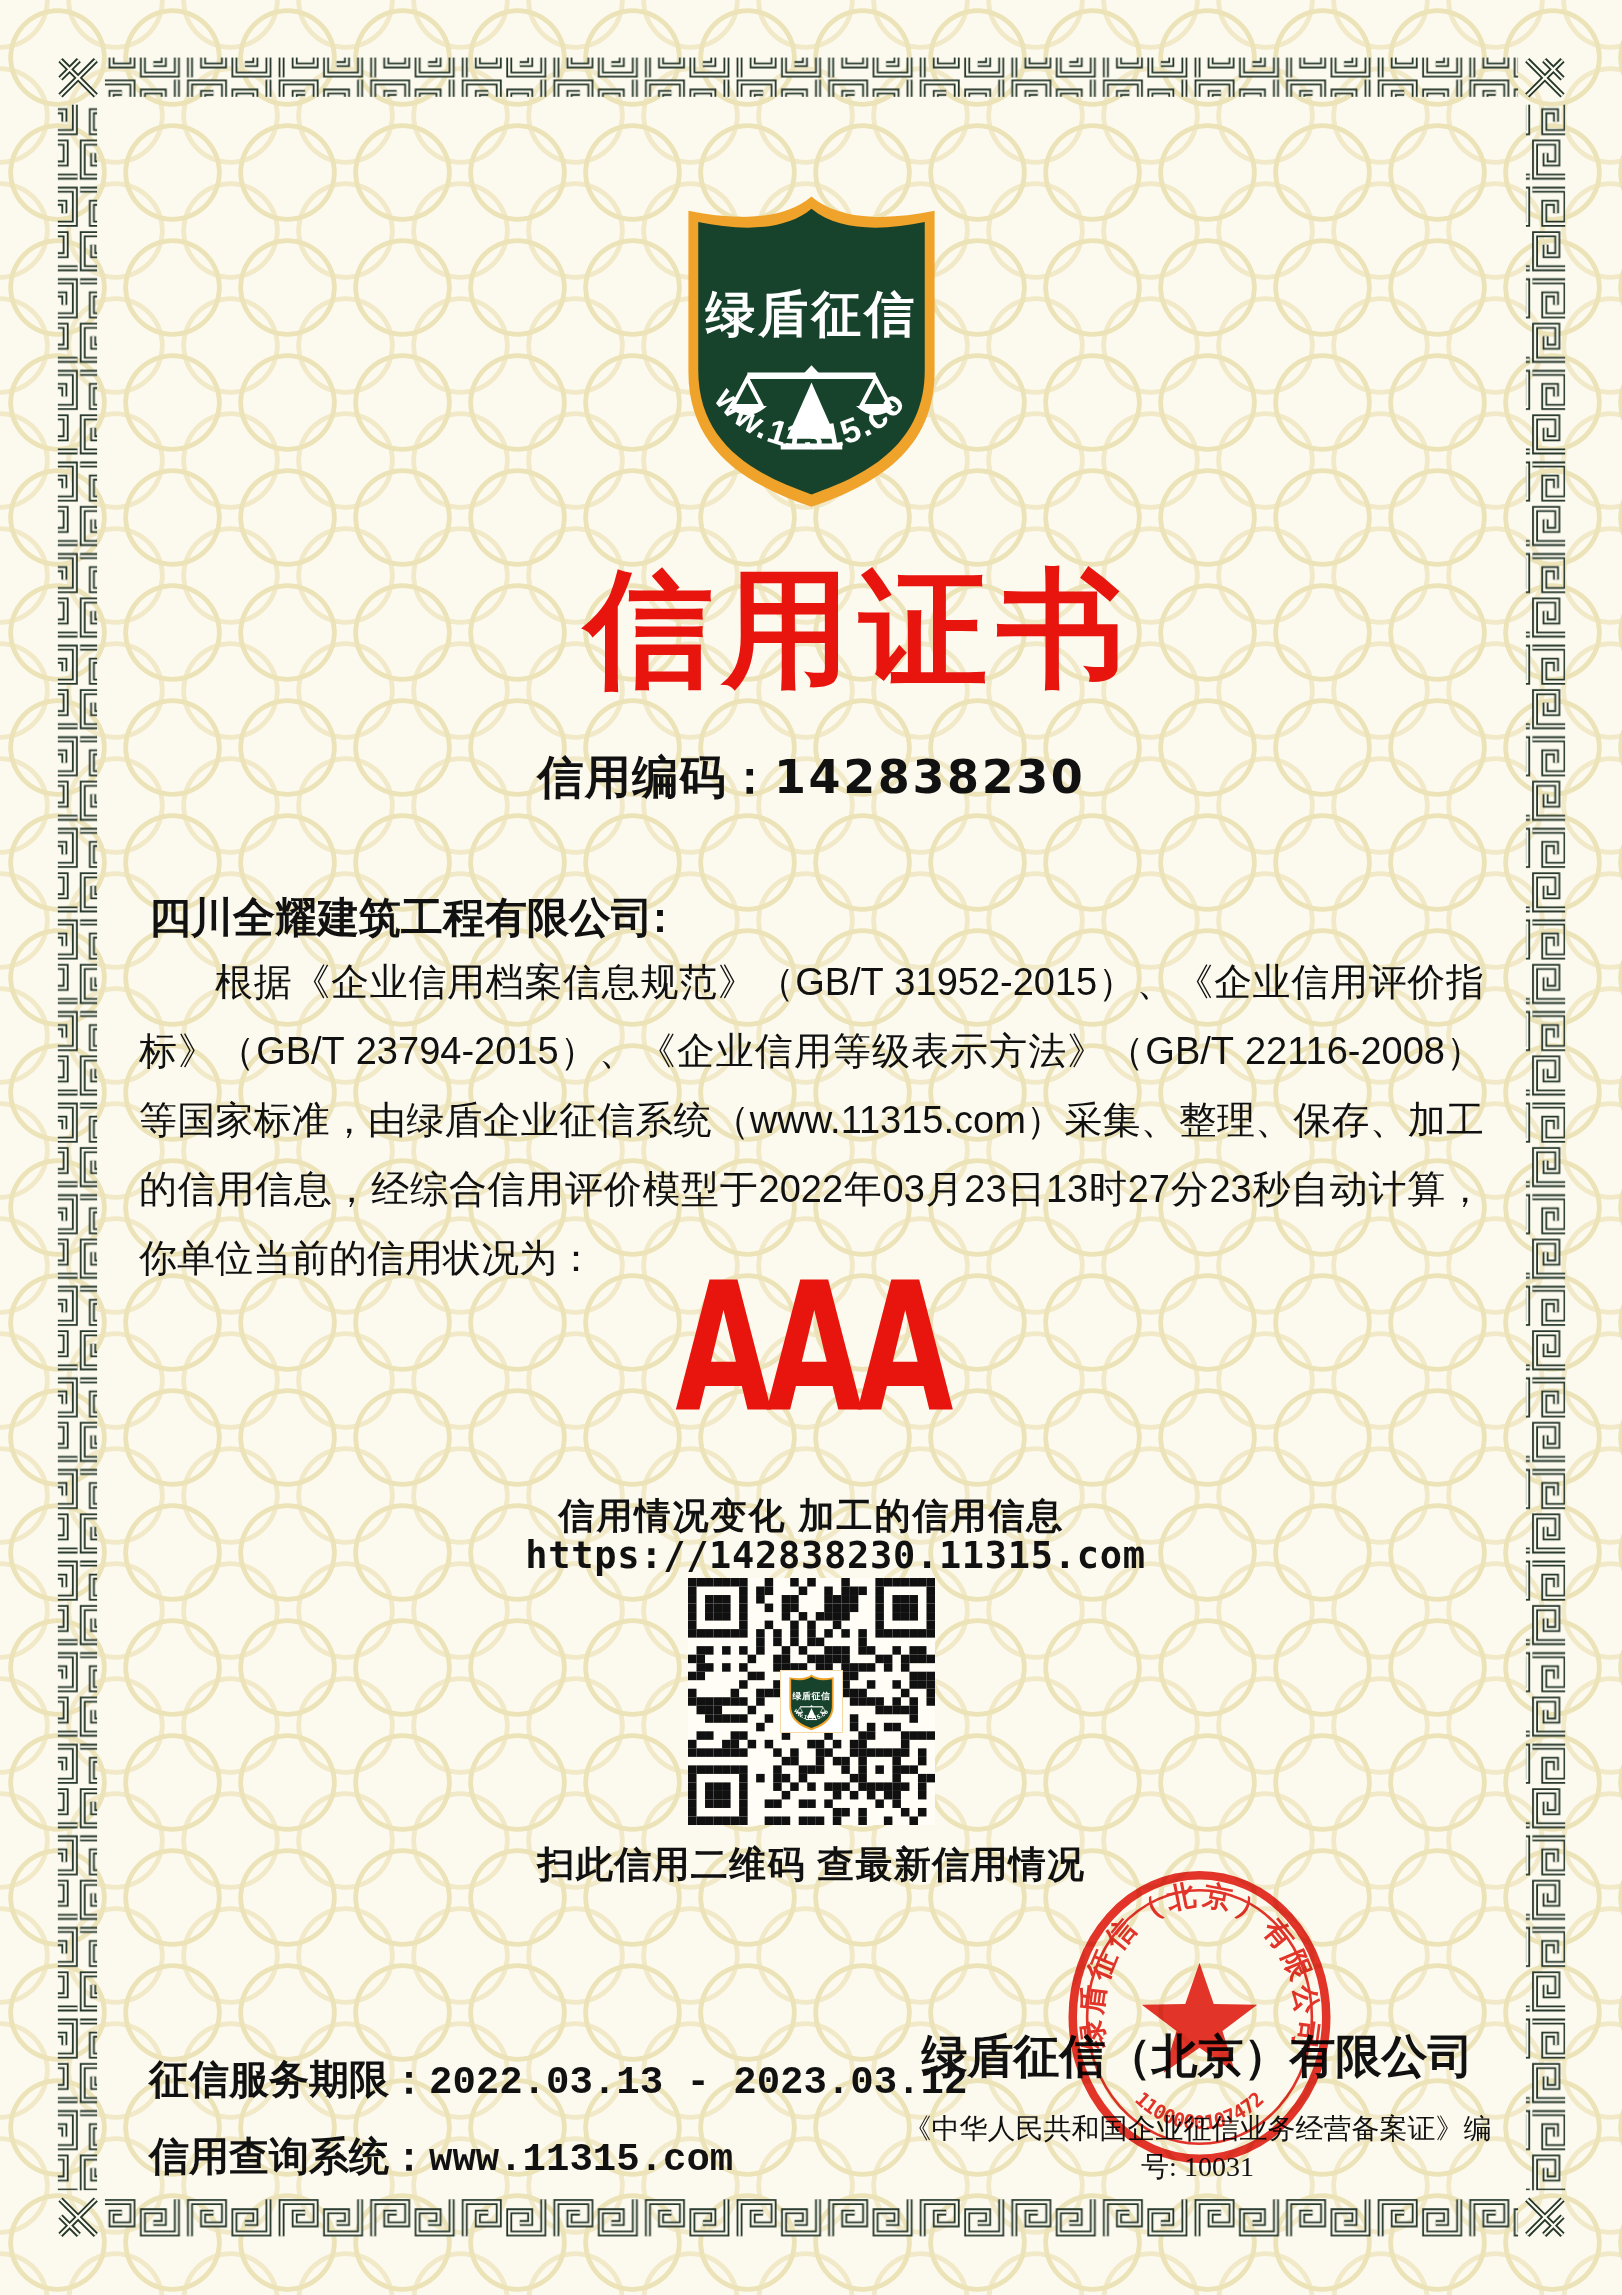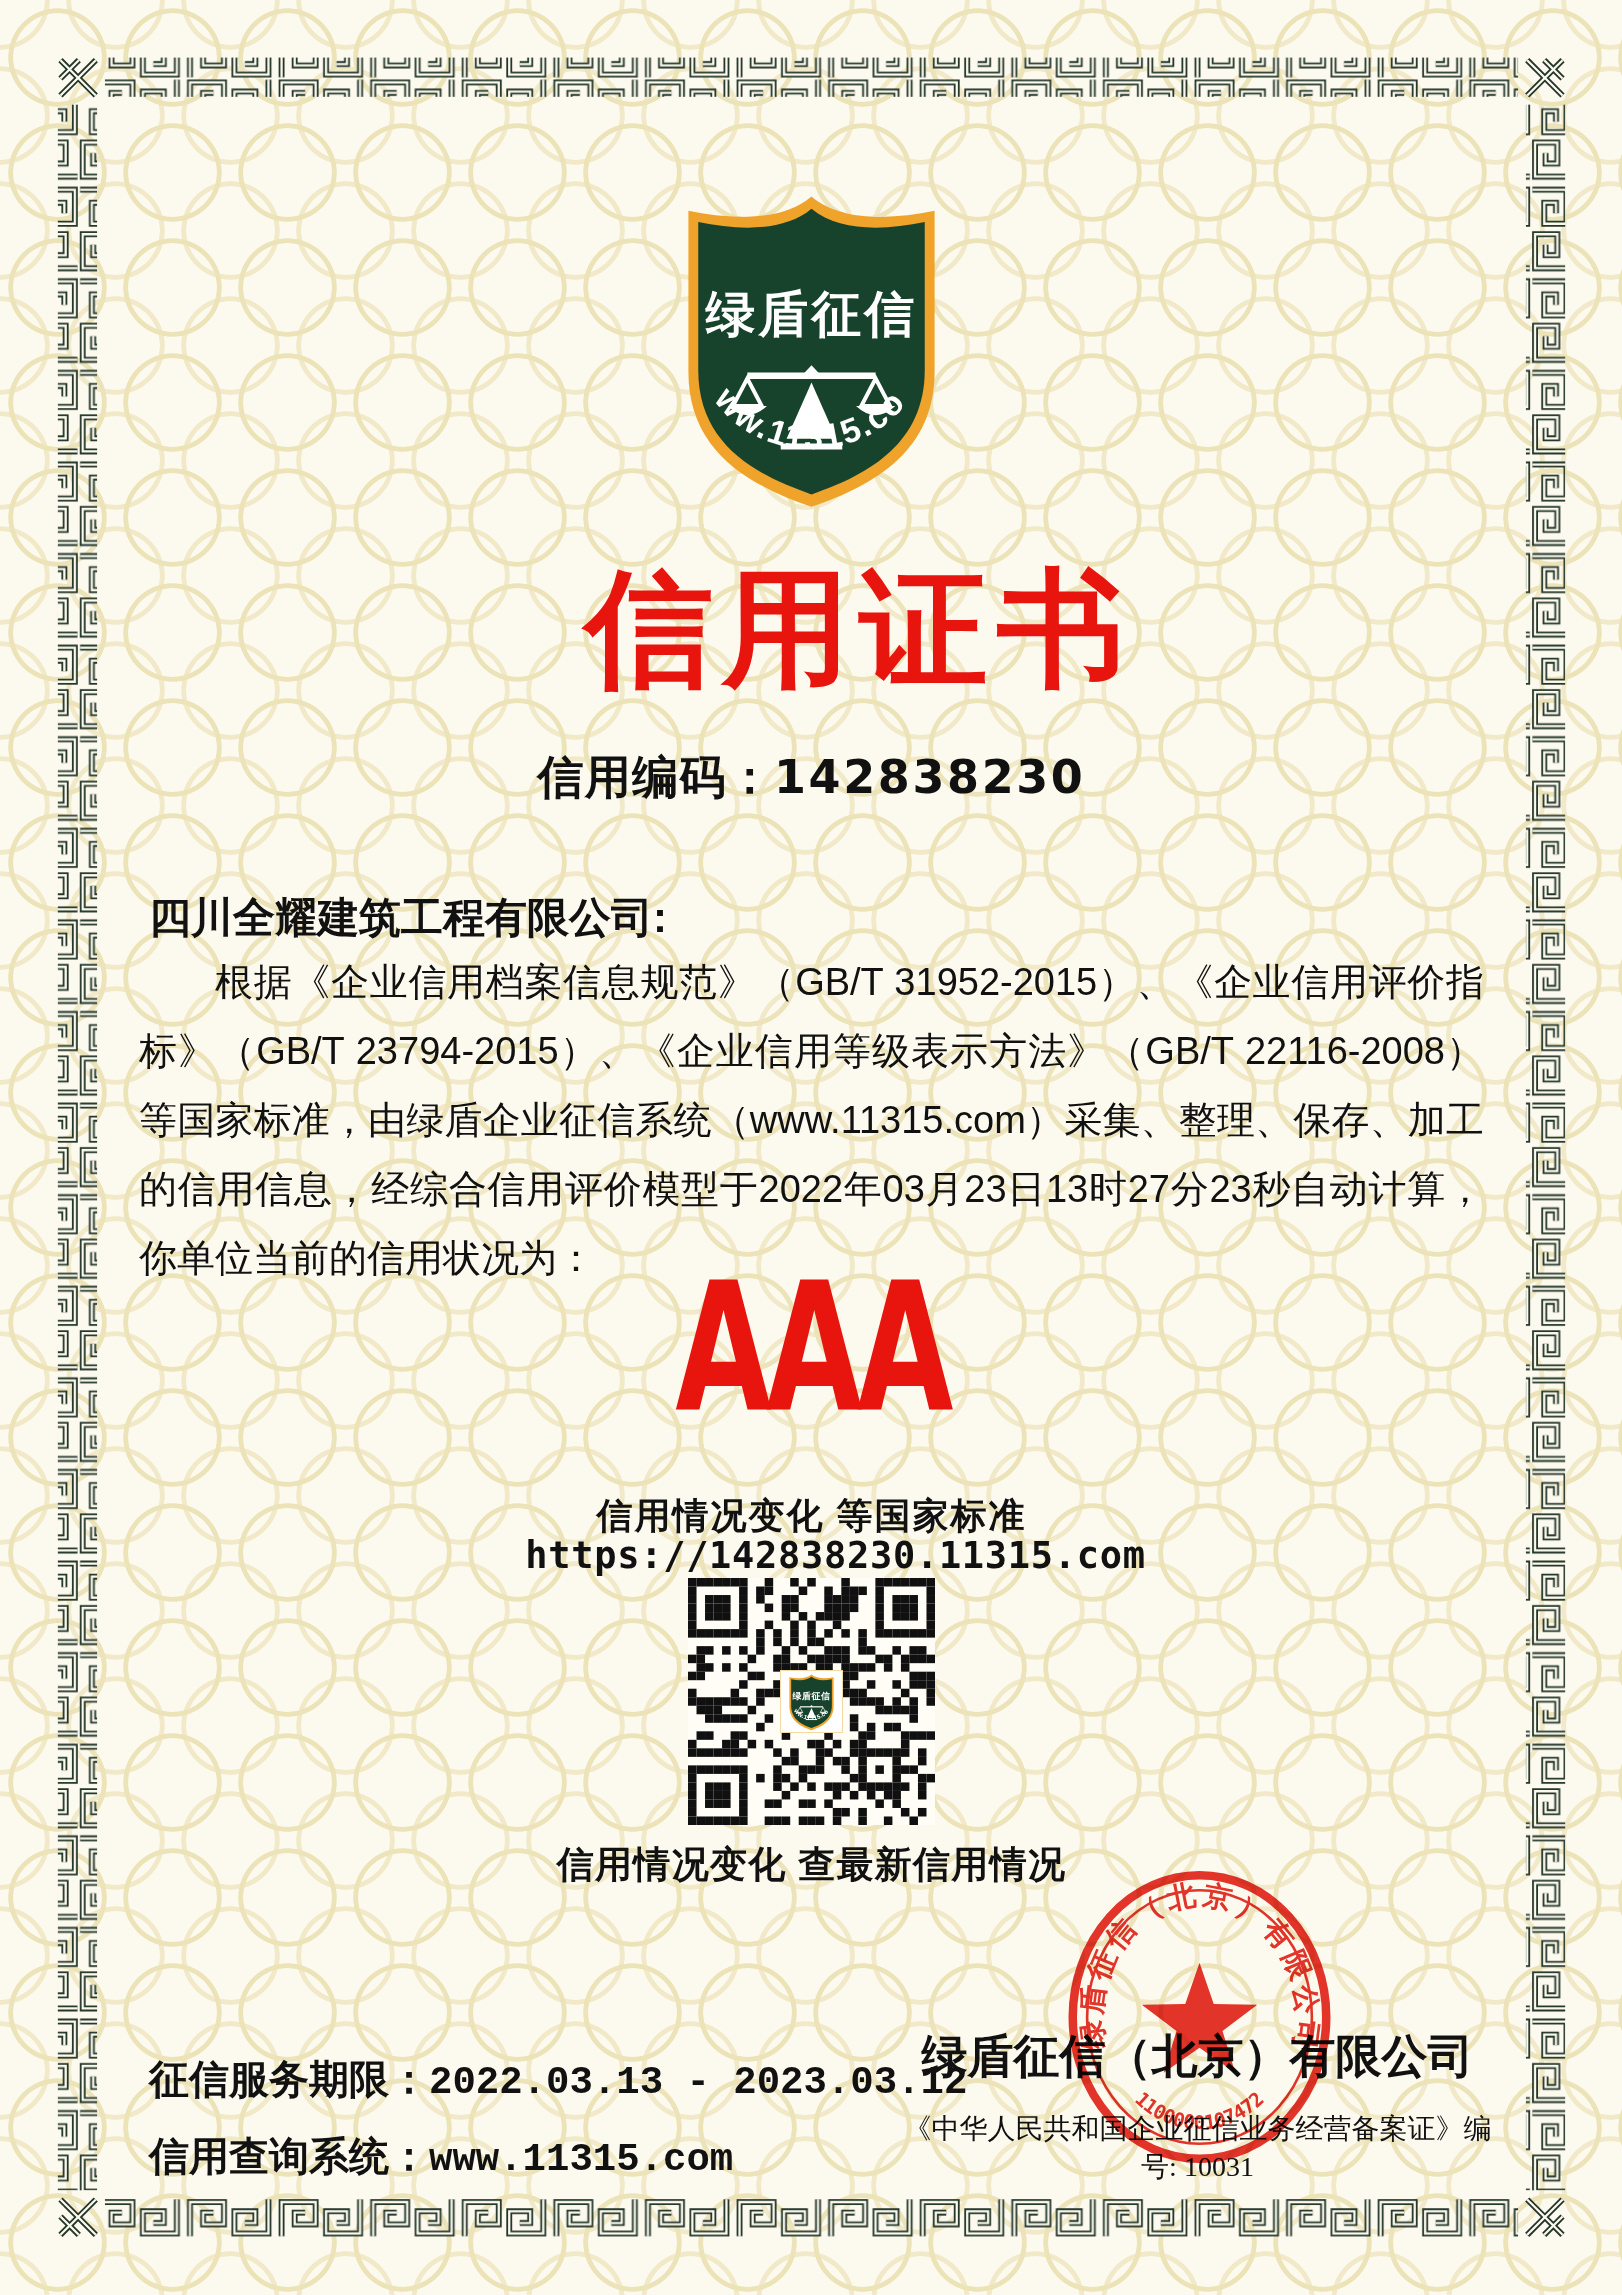--- a/index.html
+++ b/index.html
@@ -129,21 +129,21 @@
 <div class="abs center title">信用证书</div>
 
 <div class="abs center credit-code"><span>信用编码：</span><span class="num">142838230</span></div>
 
 <div class="abs recipient">四川全耀建筑工程有限公司:</div>
 
 <div class="abs body-par">根据《企业信用档案信息规范》（GB/T 31952-2015）、《企业信用评价指标》（GB/T 23794-2015）、《企业信用等级表示方法》（GB/T 22116-2008）等国家标准，由绿盾企业征信系统（www.11315.com）采集、整理、保存、加工的信用信息，经综合信用评价模型于2022年03月23日13时27分23秒自动计算，你单位当前的信用状况为：</div>
 
 <div class="abs center rating">AAA</div>
 
-<div class="abs center track1">信用情况变化 等国家标准</div>
+<div class="abs center track1">信用情况变化 加工的信用信息</div>
 <div class="abs center track-url">https://142838230.11315.com</div>
 
 <div class="abs qr-wrap">
   <svg id="qr-svg" width="247" height="247" viewBox="0 0 377 377">
       <rect x="0" y="0" width="13" height="13" fill="#101010"></rect>
       <rect x="13" y="0" width="13" height="13" fill="#101010"></rect>
       <rect x="26" y="0" width="13" height="13" fill="#101010"></rect>
       <rect x="39" y="0" width="13" height="13" fill="#101010"></rect>
       <rect x="52" y="0" width="13" height="13" fill="#101010"></rect>
       <rect x="65" y="0" width="13" height="13" fill="#101010"></rect>
@@ -511,21 +511,21 @@
       <rect x="299" y="364" width="13" height="13" fill="#101010"></rect>
       <rect x="338" y="364" width="13" height="13" fill="#101010"></rect>
     </svg>
   <div class="qr-logo">
     <svg width="51" height="60" viewBox="0 0 420 510">
         <use href="#shield-art"></use>
       </svg>
   </div>
 </div>
 
-<div class="abs center qr-caption">信用情况变化 查最新信用情况</div>
+<div class="abs center qr-caption">扫此信用二维码 查最新信用情况</div>
 
 <div class="abs foot-line foot-1"><span>征信服务期限：</span><span class="val">2022.03.13 - 2023.03.12</span></div>
 
 <div class="abs foot-line foot-2"><span>信用查询系统：</span><span class="val">www.11315.com</span></div>
 
 <div class="abs issuer">绿盾征信（北京）有限公司</div>
 <div class="abs license">《中华人民共和国企业征信业务经营备案证》编号: 10031</div>
 
 <svg class="abs seal" width="281" height="294" viewBox="0 0 430 450">
   <defs>

